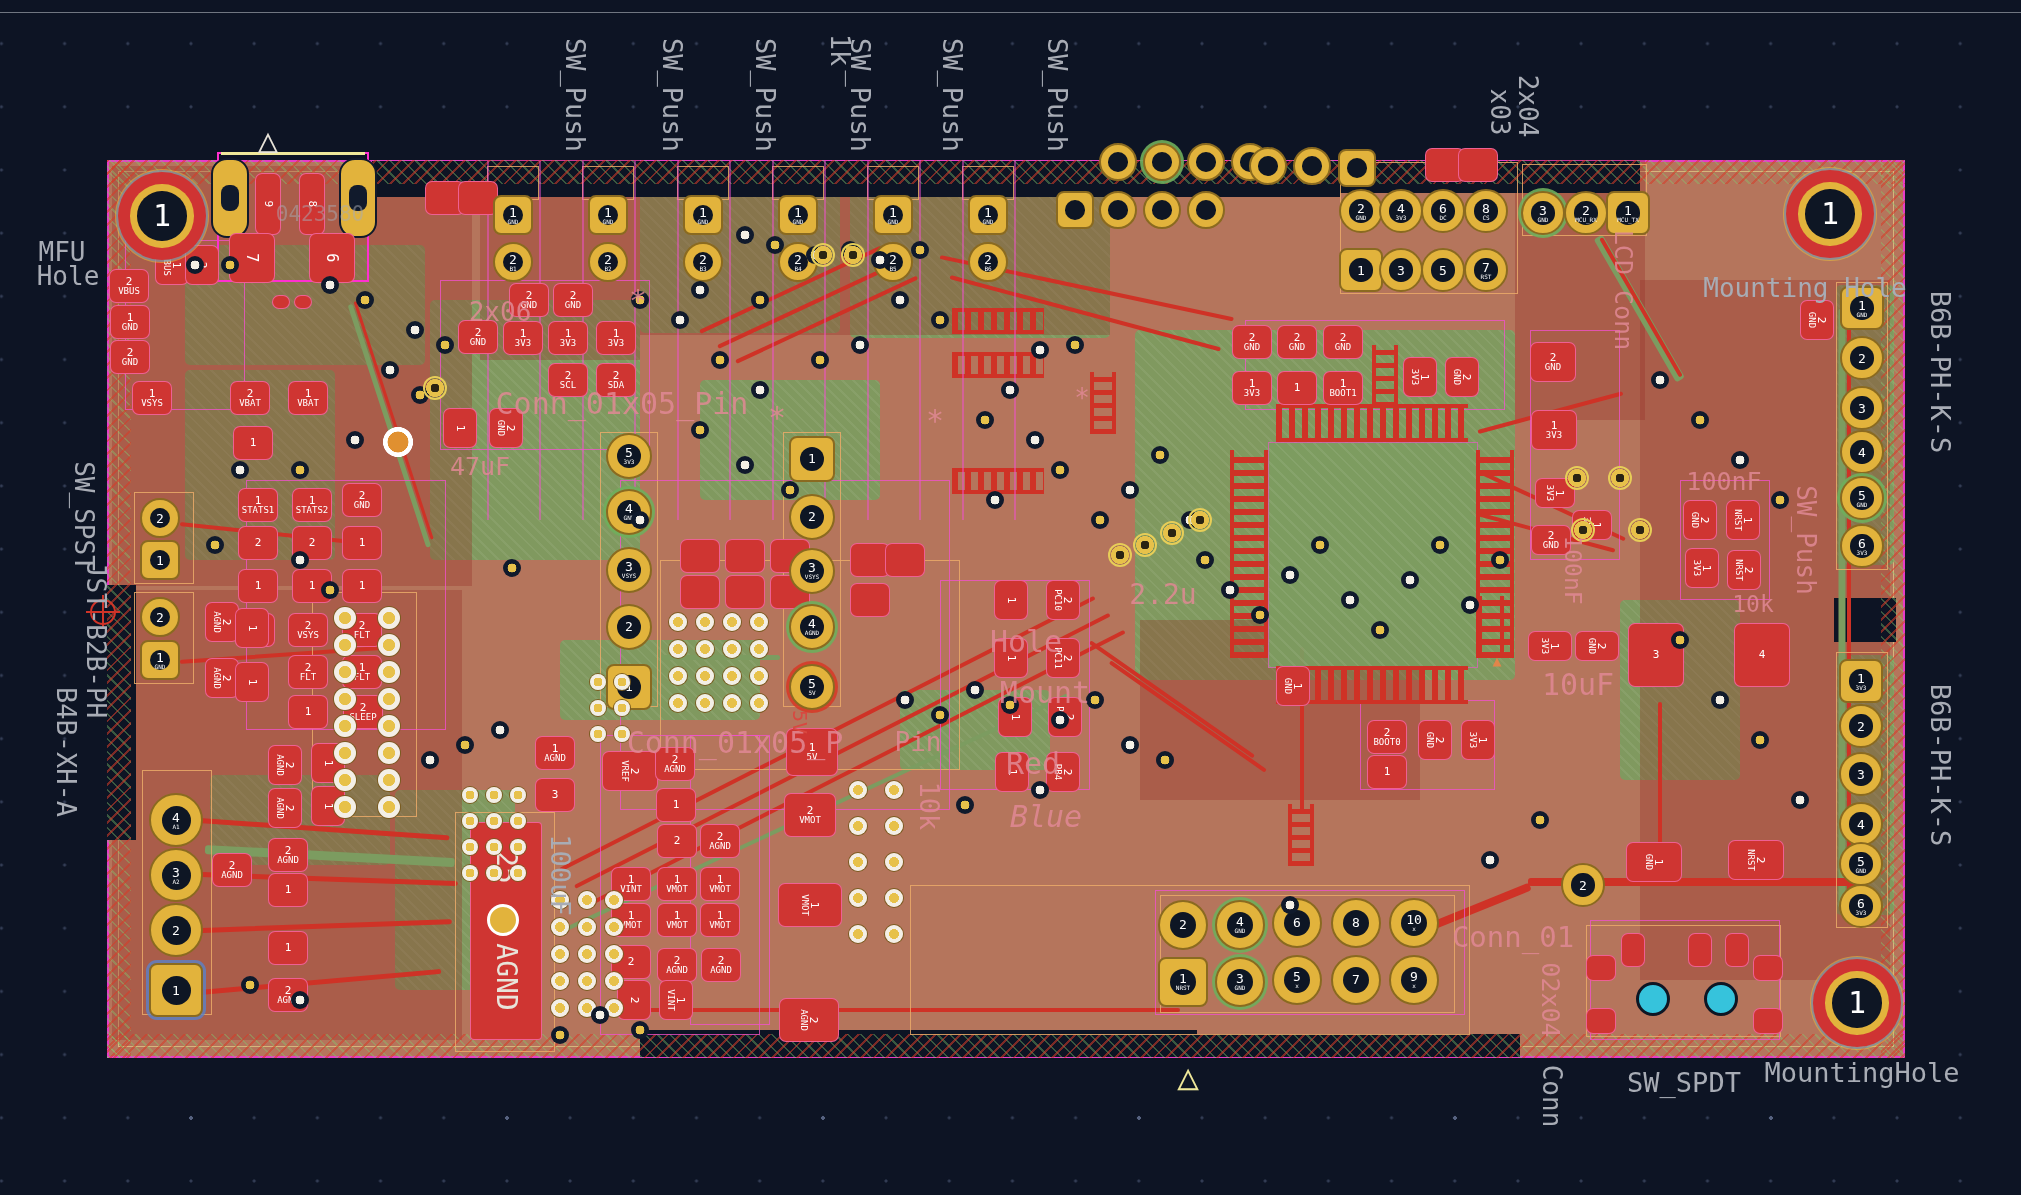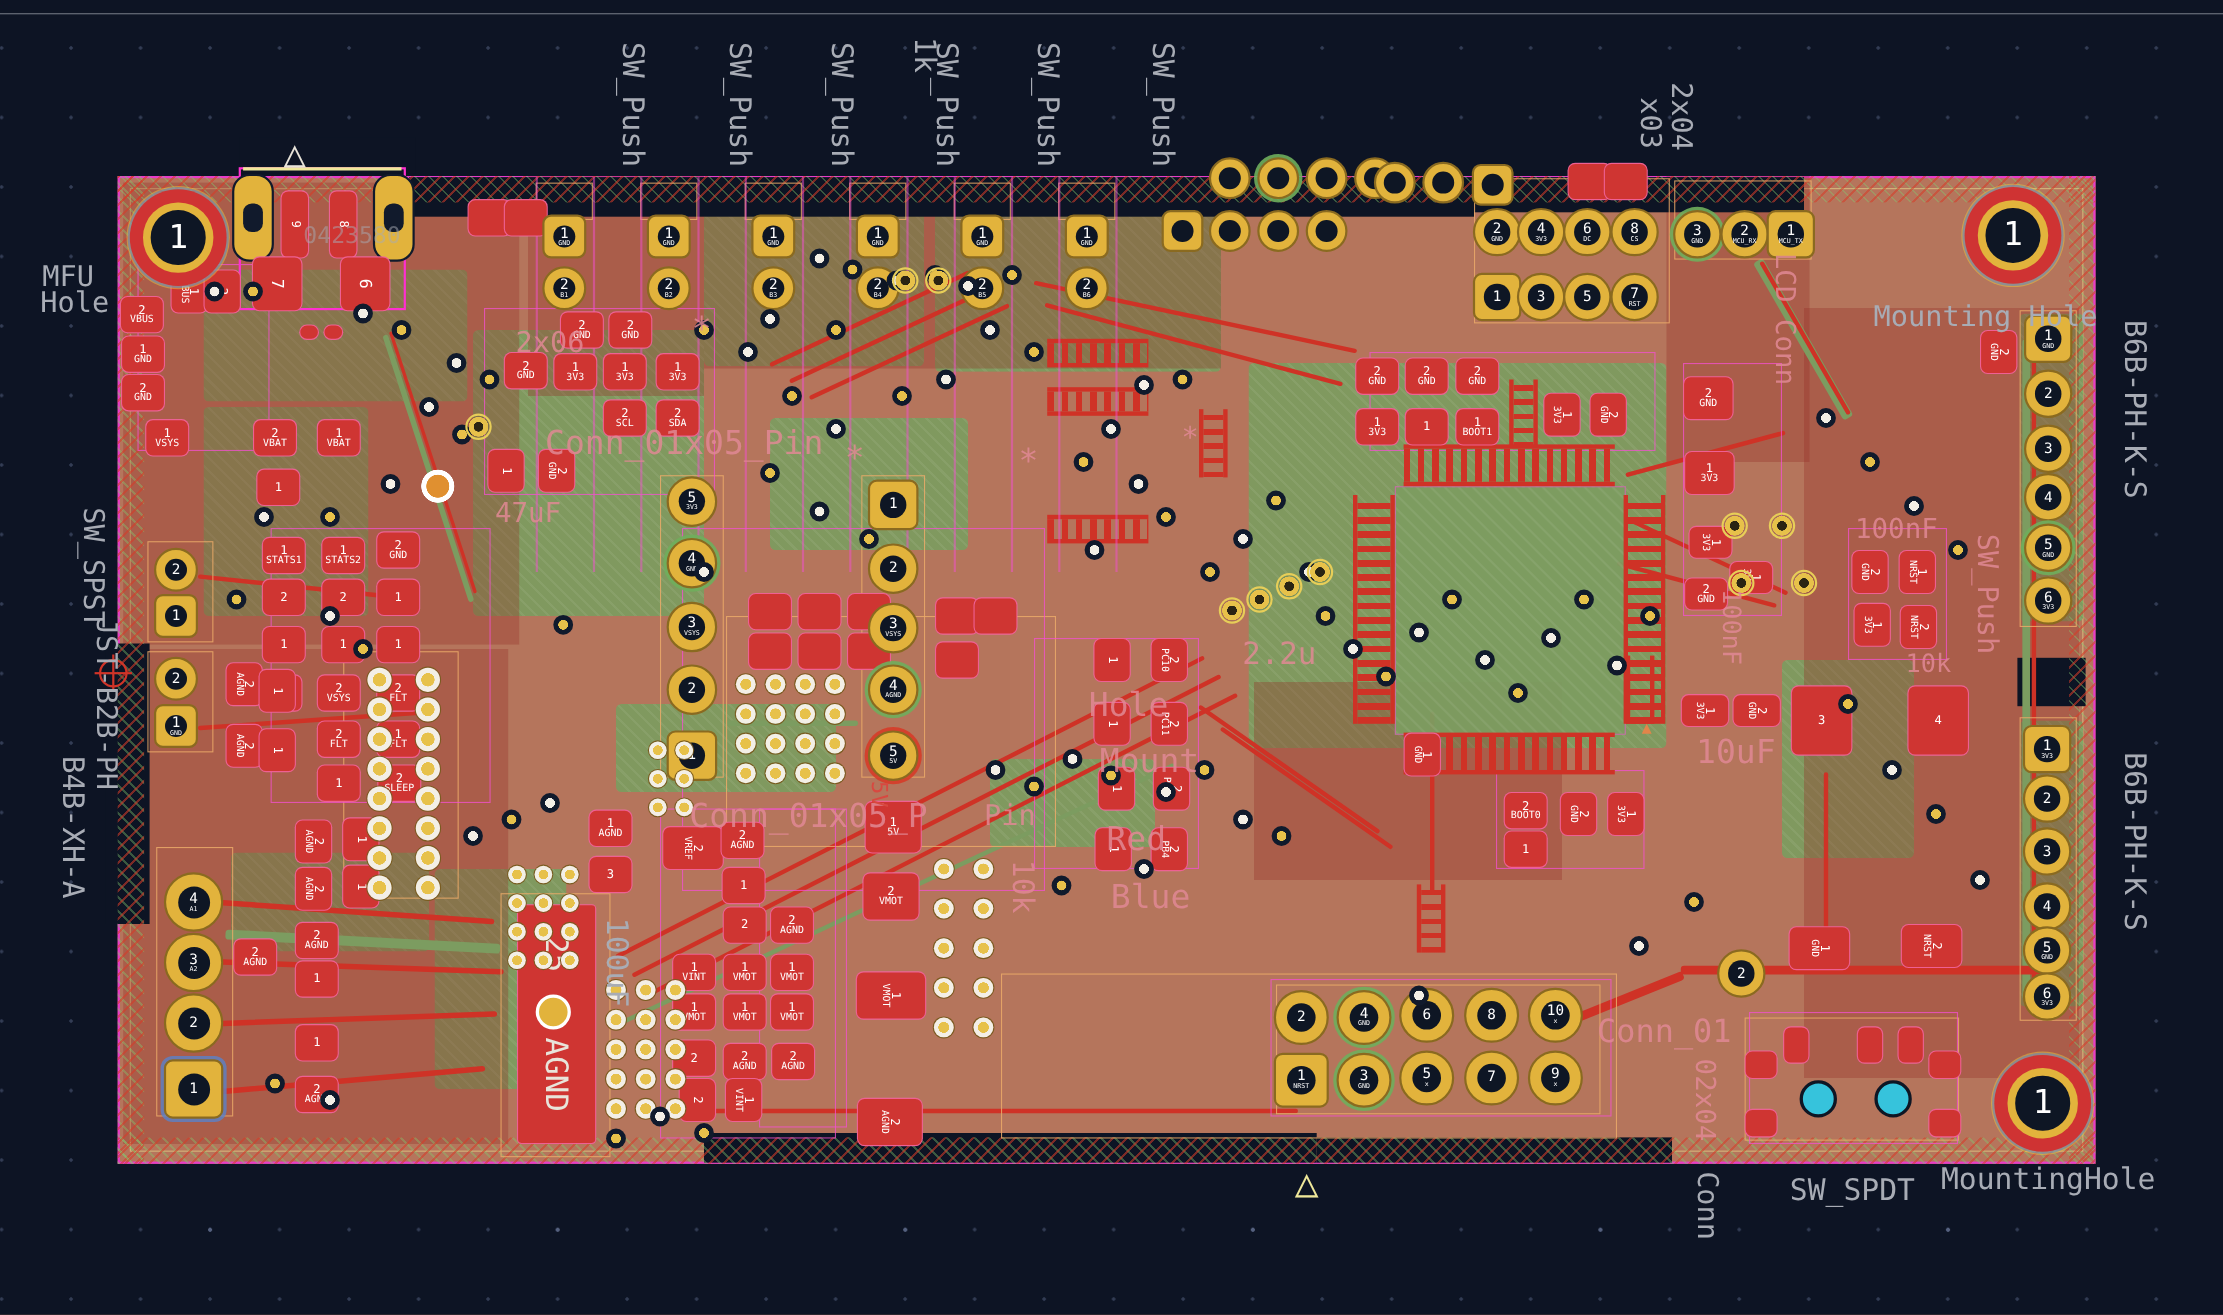--- a/index.html
+++ b/index.html
@@ -1258,21 +1258,21 @@
     <div class="lbl lg" style="left: 320px; top: 214px; font-size: 21px; transform: translate(-50%, -50%) rotate(0deg); opacity: 0.5;">0423580</div>
     <div class="lbl lp" style="left: 622px; top: 403px; font-size: 30px; transform: translate(-50%, -50%) rotate(0deg);">Conn_01x05_Pin</div>
     <div class="lbl lp" style="left: 500px; top: 312px; font-size: 26px; transform: translate(-50%, -50%) rotate(0deg);">2x06</div>
     <div class="lbl lp" style="left: 480px; top: 466px; font-size: 25px; transform: translate(-50%, -50%) rotate(0deg);">47uF</div>
     <div class="lbl lp" style="left: 735px; top: 742px; font-size: 30px; transform: translate(-50%, -50%) rotate(0deg);">Conn_01x05_P</div>
     <div class="lbl lp" style="left: 918px; top: 742px; font-size: 26px; transform: translate(-50%, -50%) rotate(0deg);">Pin</div>
     <div class="lbl lp" style="left: 929px; top: 806px; font-size: 27px; transform: translate(-50%, -50%) rotate(90deg);">10k</div>
     <div class="lbl lp" style="left: 1026px; top: 641px; font-size: 30px; transform: translate(-50%, -50%) rotate(0deg);">Hole</div>
     <div class="lbl lp" style="left: 1045px; top: 692px; font-size: 30px; transform: translate(-50%, -50%) rotate(0deg);">Mount</div>
     <div class="lbl lp" style="left: 1033px; top: 763px; font-size: 30px; transform: translate(-50%, -50%) rotate(0deg);">Red</div>
-    <div class="lbl lp" style="left: 1046px; top: 816px; font-size: 30px; transform: translate(-50%, -50%) rotate(0deg);">Blue</div>
+    <div class="lbl lp" style="left: 1046px; top: 816px; font-size: 30px; transform: translate(-50%, -50%) rotate(0deg); font-style: italic;">Blue</div>
     <div class="lbl lp" style="left: 1163px; top: 594px; font-size: 28px; transform: translate(-50%, -50%) rotate(0deg);">2.2u</div>
     <div class="lbl lp" style="left: 1578px; top: 684px; font-size: 30px; transform: translate(-50%, -50%) rotate(0deg);">10uF</div>
     <div class="lbl lp" style="left: 1573px; top: 570px; font-size: 23px; transform: translate(-50%, -50%) rotate(90deg);">100nF</div>
     <div class="lbl lp" style="left: 1724px; top: 481px; font-size: 25px; transform: translate(-50%, -50%) rotate(0deg);">100nF</div>
     <div class="lbl lp" style="left: 1753px; top: 604px; font-size: 23px; transform: translate(-50%, -50%) rotate(0deg);">10k</div>
     <div class="lbl lp" style="left: 1806px; top: 540px; font-size: 26px; transform: translate(-50%, -50%) rotate(90deg);">SW_Push</div>
     <div class="lbl lp" style="left: 1623px; top: 290px; font-size: 25px; transform: translate(-50%, -50%) rotate(90deg);">LCD Conn</div>
     <div class="lbl lp" style="left: 1513px; top: 937px; font-size: 29px; transform: translate(-50%, -50%) rotate(0deg);">Conn_01</div>
     <div class="lbl lp" style="left: 1550px; top: 1000px; font-size: 25px; transform: translate(-50%, -50%) rotate(90deg);">02x04</div>
     <div class="lbl lp" style="left: 638px; top: 300px; font-size: 30px; transform: translate(-50%, -50%) rotate(0deg);">*</div>

